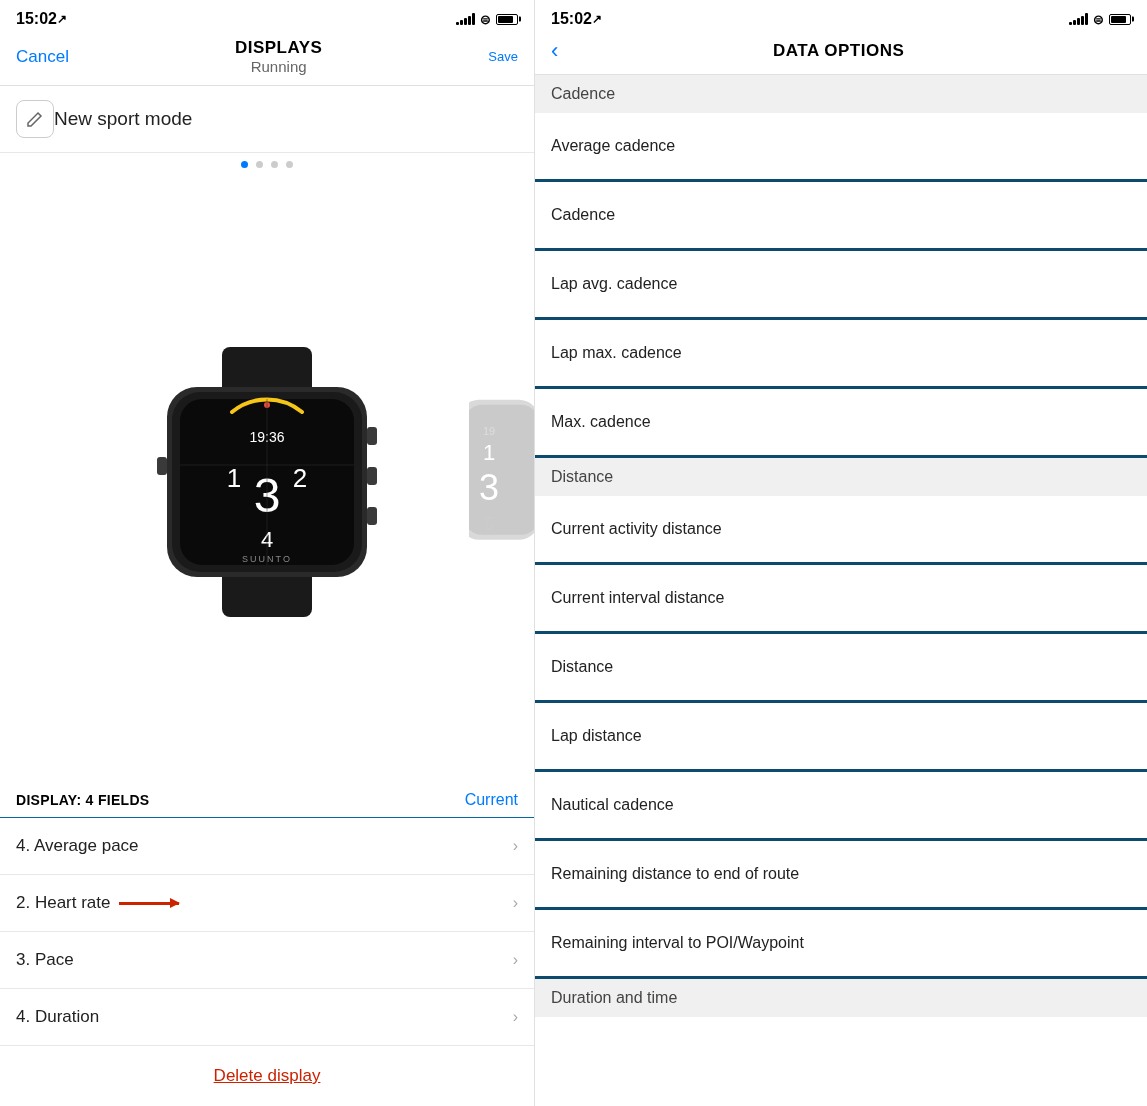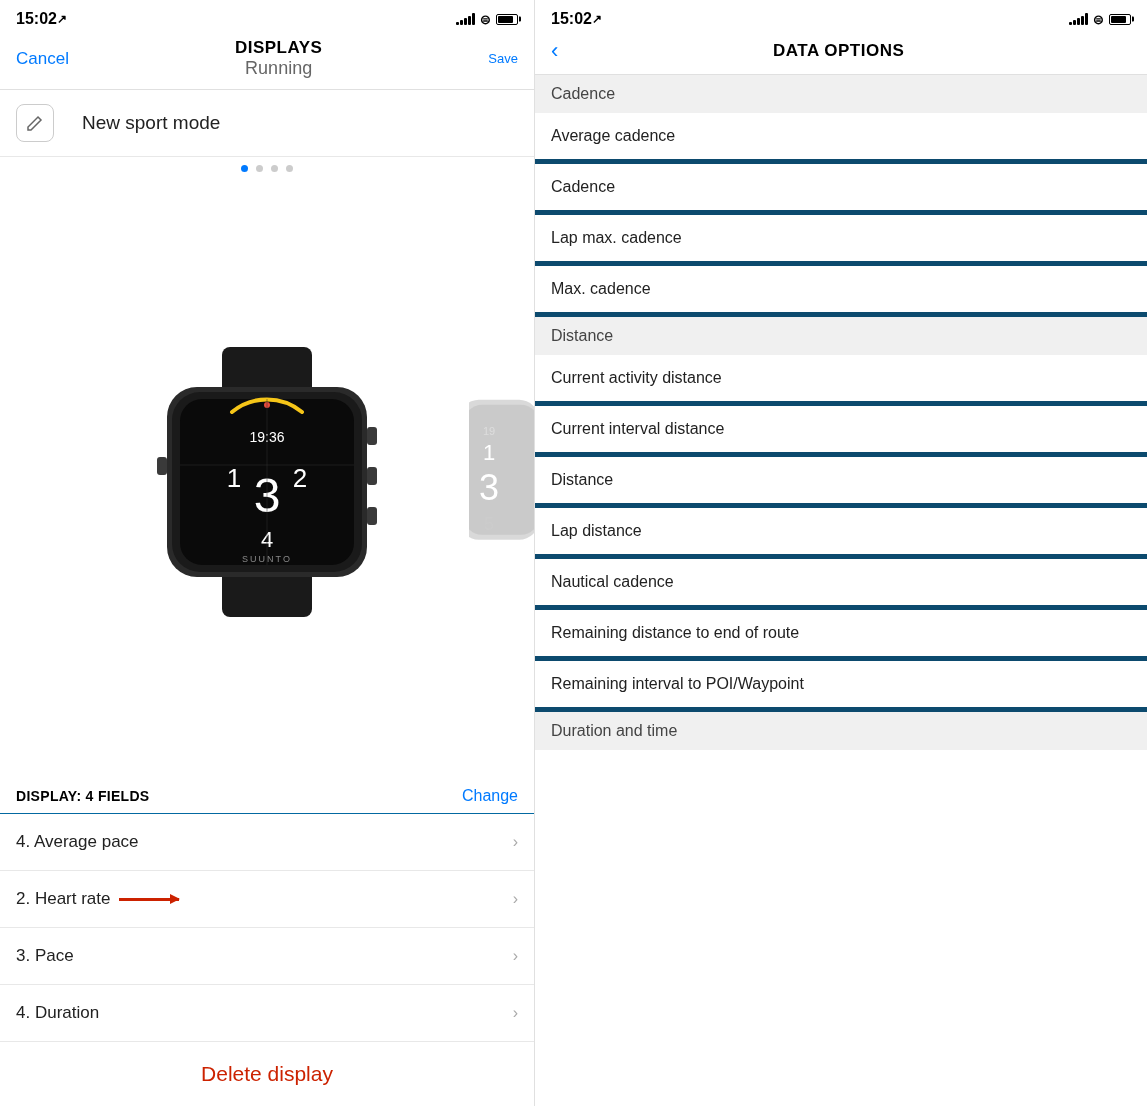--- a/index.html
+++ b/index.html
@@ -112,35 +112,35 @@
     }
     .nav-title-block {
       text-align: center;
     }
     .nav-title {
       font-weight: 700;
       font-size: 17px;
       letter-spacing: 0.5px;
     }
     .nav-subtitle {
-      font-size: 18px;
+      font-size: 15px;
       color: #666;
     }
     .nav-save {
       color: #007AFF;
       font-size: 13px;
     }
 
     
     .sport-mode-row {
       display: flex;
       align-items: center;
       padding: 14px 16px;
       border-bottom: 1px solid #e8e8e8;
-      gap: 28px;
+      gap: 0;
     }
     .edit-icon-box {
       width: 38px;
       height: 38px;
       border: 1.5px solid #ccc;
       border-radius: 8px;
       display: flex;
       align-items: center;
       justify-content: center;
       color: #666;
@@ -242,22 +242,23 @@
       border-bottom: 5px solid transparent;
     }
 
     
     .delete-section {
       padding: 20px 16px;
       text-align: center;
     }
     .delete-btn {
       color: #cc2200;
-      font-size: 21px;
+      font-size: 17px;
       font-weight: 500;
+      text-decoration: underline;
     }
 
     
     .right-status-bar {
       display: flex;
       justify-content: space-between;
       align-items: center;
       padding: 10px 16px 6px;
     }
     .right-nav-header {
@@ -287,22 +288,22 @@
       overflow-y: auto;
     }
     .section-header {
       background: #f0f0f0;
       padding: 10px 16px;
       font-size: 16px;
       color: #444;
       font-weight: 400;
     }
     .option-item {
-      padding: 14px 16px;
-      border-bottom: 5px solid #0c4a6e;
+      padding: 24px 16px;
+      border-bottom: 3px solid #0c4a6e;
       font-size: 16px;
       color: #222;
     }
     .option-item:last-child {
       border-bottom: none;
     }
   </style>
 </head>
 <body>
 
@@ -405,21 +406,21 @@
 
         <text x="20" y="160" text-anchor="middle" fill="#ccc" font-size="18" font-family="sans-serif" font-weight="300">5</text>
 
         <text x="20" y="65" text-anchor="middle" fill="#ddd" font-size="11" font-family="sans-serif">19</text>
       </svg>
     </div>
   </div>
 
   <div class="display-header">
     <span class="display-title">DISPLAY: 4 FIELDS</span>
-    <span class="display-change">Change</span>
+    <span class="display-change">Current</span>
   </div>
 
   <div class="field-row">
     <span class="field-label">4. Average pace</span>
     <span class="chevron-right">›</span>
   </div>
 
   <div class="field-row">
     <div class="arrow-indicator">
       <span class="field-label">2. Heart rate</span>
@@ -468,20 +469,21 @@
   <div class="right-nav-header">
     <span class="back-arrow">‹</span>
     <span class="right-nav-title">DATA OPTIONS</span>
   </div>
 
   <div class="options-list">
 
     <div class="section-header">Cadence</div>
     <div class="option-item">Average cadence</div>
     <div class="option-item">Cadence</div>
+    <div class="option-item">Lap avg. cadence</div>
     <div class="option-item">Lap max. cadence</div>
     <div class="option-item">Max. cadence</div>
 
     <div class="section-header">Distance</div>
     <div class="option-item">Current activity distance</div>
     <div class="option-item">Current interval distance</div>
     <div class="option-item">Distance</div>
     <div class="option-item">Lap distance</div>
     <div class="option-item">Nautical cadence</div>
     <div class="option-item">Remaining distance to end of route</div>

